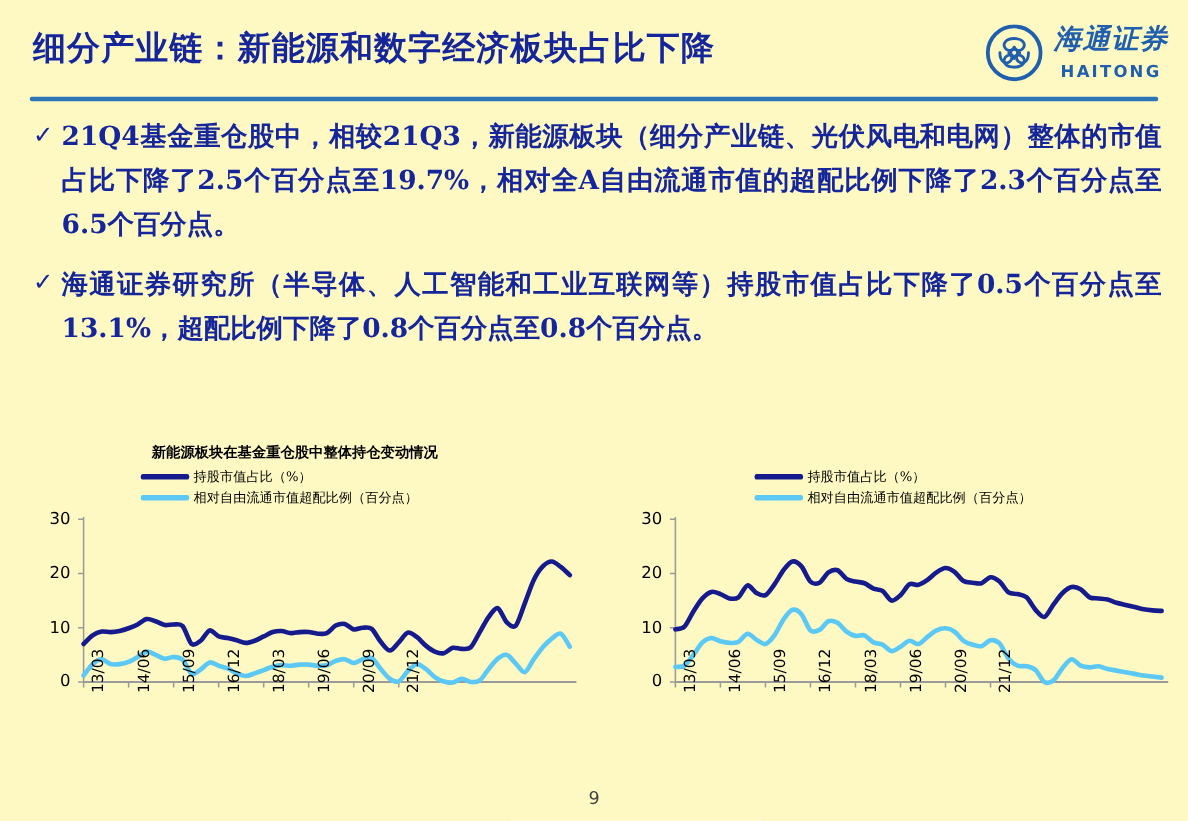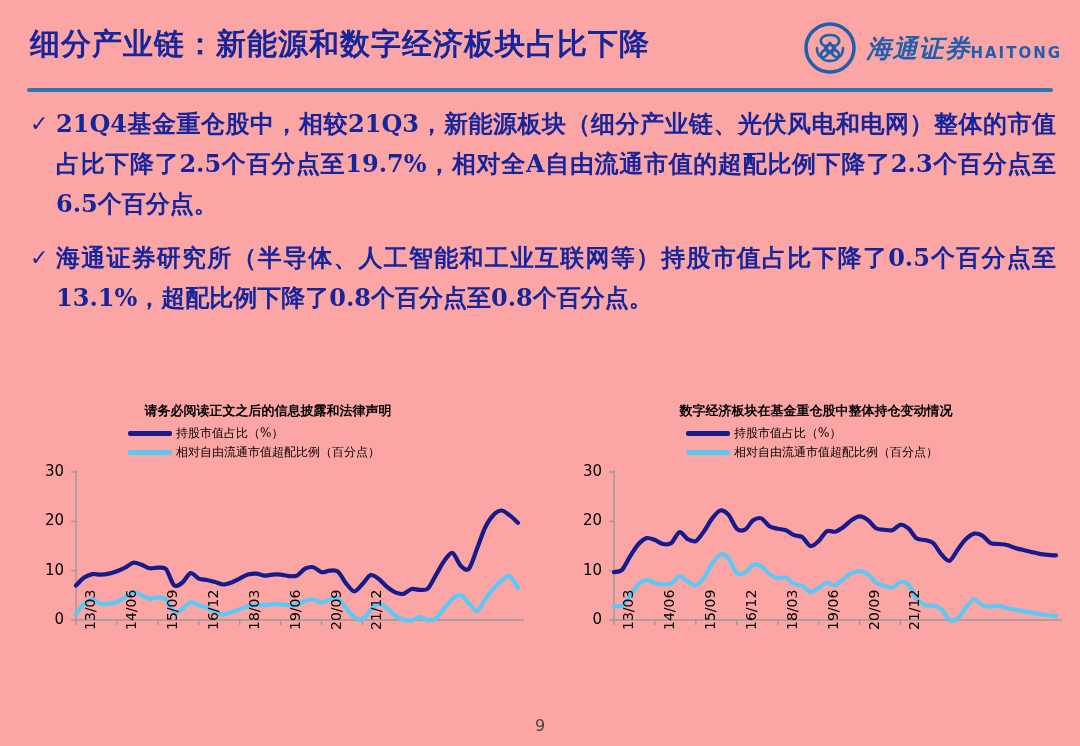--- a/index.html
+++ b/index.html
@@ -3,33 +3,33 @@
 <meta charset="utf-8">
 <style>
   html,body{margin:0;padding:0;}
   body{
     width:1080px;height:746px;
     background:#ffffff;
     font-family:"DejaVu Sans","Liberation Sans",sans-serif;
     overflow:hidden;
     position:relative;
   }
-  .slide{position:absolute;inset:0;background:#fca5a5;}
+  .slide{position:absolute;inset:0;background:#fef9c3;}
 
   
   .header{position:absolute;left:0;top:0;width:1080px;height:96px;}
   .title{
     position:absolute;left:30px;top:24px;
     font-family:"DejaVu Serif","Liberation Serif",serif;
     font-size:30px;font-weight:bold;color:#15259B;
     letter-spacing:1px;white-space:nowrap;
   }
   .logo-wrap{position:absolute;right:18px;top:22px;display:flex;align-items:center;gap:10px;}
   .logo-mark{width:52px;height:52px;flex:0 0 auto;}
-  .logo-text{display:flex;flex-direction:row;align-items:center;line-height:1;text-align:right;}
+  .logo-text{display:flex;flex-direction:column;align-items:center;line-height:1;text-align:right;}
   .logo-cn{
     font-family:"DejaVu Serif","Liberation Serif",serif;
     font-size:25px;font-weight:bold;color:#1F5FAE;letter-spacing:1px;
     font-style:italic;
   }
   .logo-en{
     font-size:15px;font-weight:bold;color:#1F5FAE;letter-spacing:2px;margin-top:10px;
   }
   .rule{
     position:absolute;left:27px;top:88px;width:1026px;height:4px;
@@ -141,21 +141,21 @@
     </div>
     <div class="bullet">
       <span class="check">✓</span>
       <span class="btext">海通证券研究所（半导体、人工智能和工业互联网等）持股市值占比下降了0.5个百分点至13.1%，超配比例下降了0.8个百分点至0.8个百分点。</span>
     </div>
   </div>
 
   <div class="charts">
 
     <div class="chart left">
-      <div class="chart-title">请务必阅读正文之后的信息披露和法律声明</div>
+      <div class="chart-title">新能源板块在基金重仓股中整体持仓变动情况</div>
       <div class="legend">
         <div class="legend-row">
           <span class="swatch" style="background:#151B8D"></span>
           <span class="legend-label">持股市值占比（%）</span>
         </div>
         <div class="legend-row">
           <span class="swatch" style="background:#5BC8F5"></span>
           <span class="legend-label">相对自由流通市值超配比例（百分点）</span>
         </div>
       </div>
@@ -187,21 +187,20 @@
           <div class="xlab" style="left: 145.852px; top: 168px;">15/09</div>
           <div class="xlab" style="left: 186.778px; top: 168px;">16/12</div>
           <div class="xlab" style="left: 227.704px; top: 168px;">18/03</div>
           <div class="xlab" style="left: 268.63px; top: 168px;">19/06</div>
           <div class="xlab" style="left: 309.556px; top: 168px;">20/09</div>
           <div class="xlab" style="left: 350.481px; top: 168px;">21/12</div>
         </div>
     </div>
 
     <div class="chart right">
-      <div class="chart-title">数字经济板块在基金重仓股中整体持仓变动情况</div>
       <div class="legend">
         <div class="legend-row">
           <span class="swatch" style="background:#151B8D"></span>
           <span class="legend-label">持股市值占比（%）</span>
         </div>
         <div class="legend-row">
           <span class="swatch" style="background:#5BC8F5"></span>
           <span class="legend-label">相对自由流通市值超配比例（百分点）</span>
         </div>
       </div>

